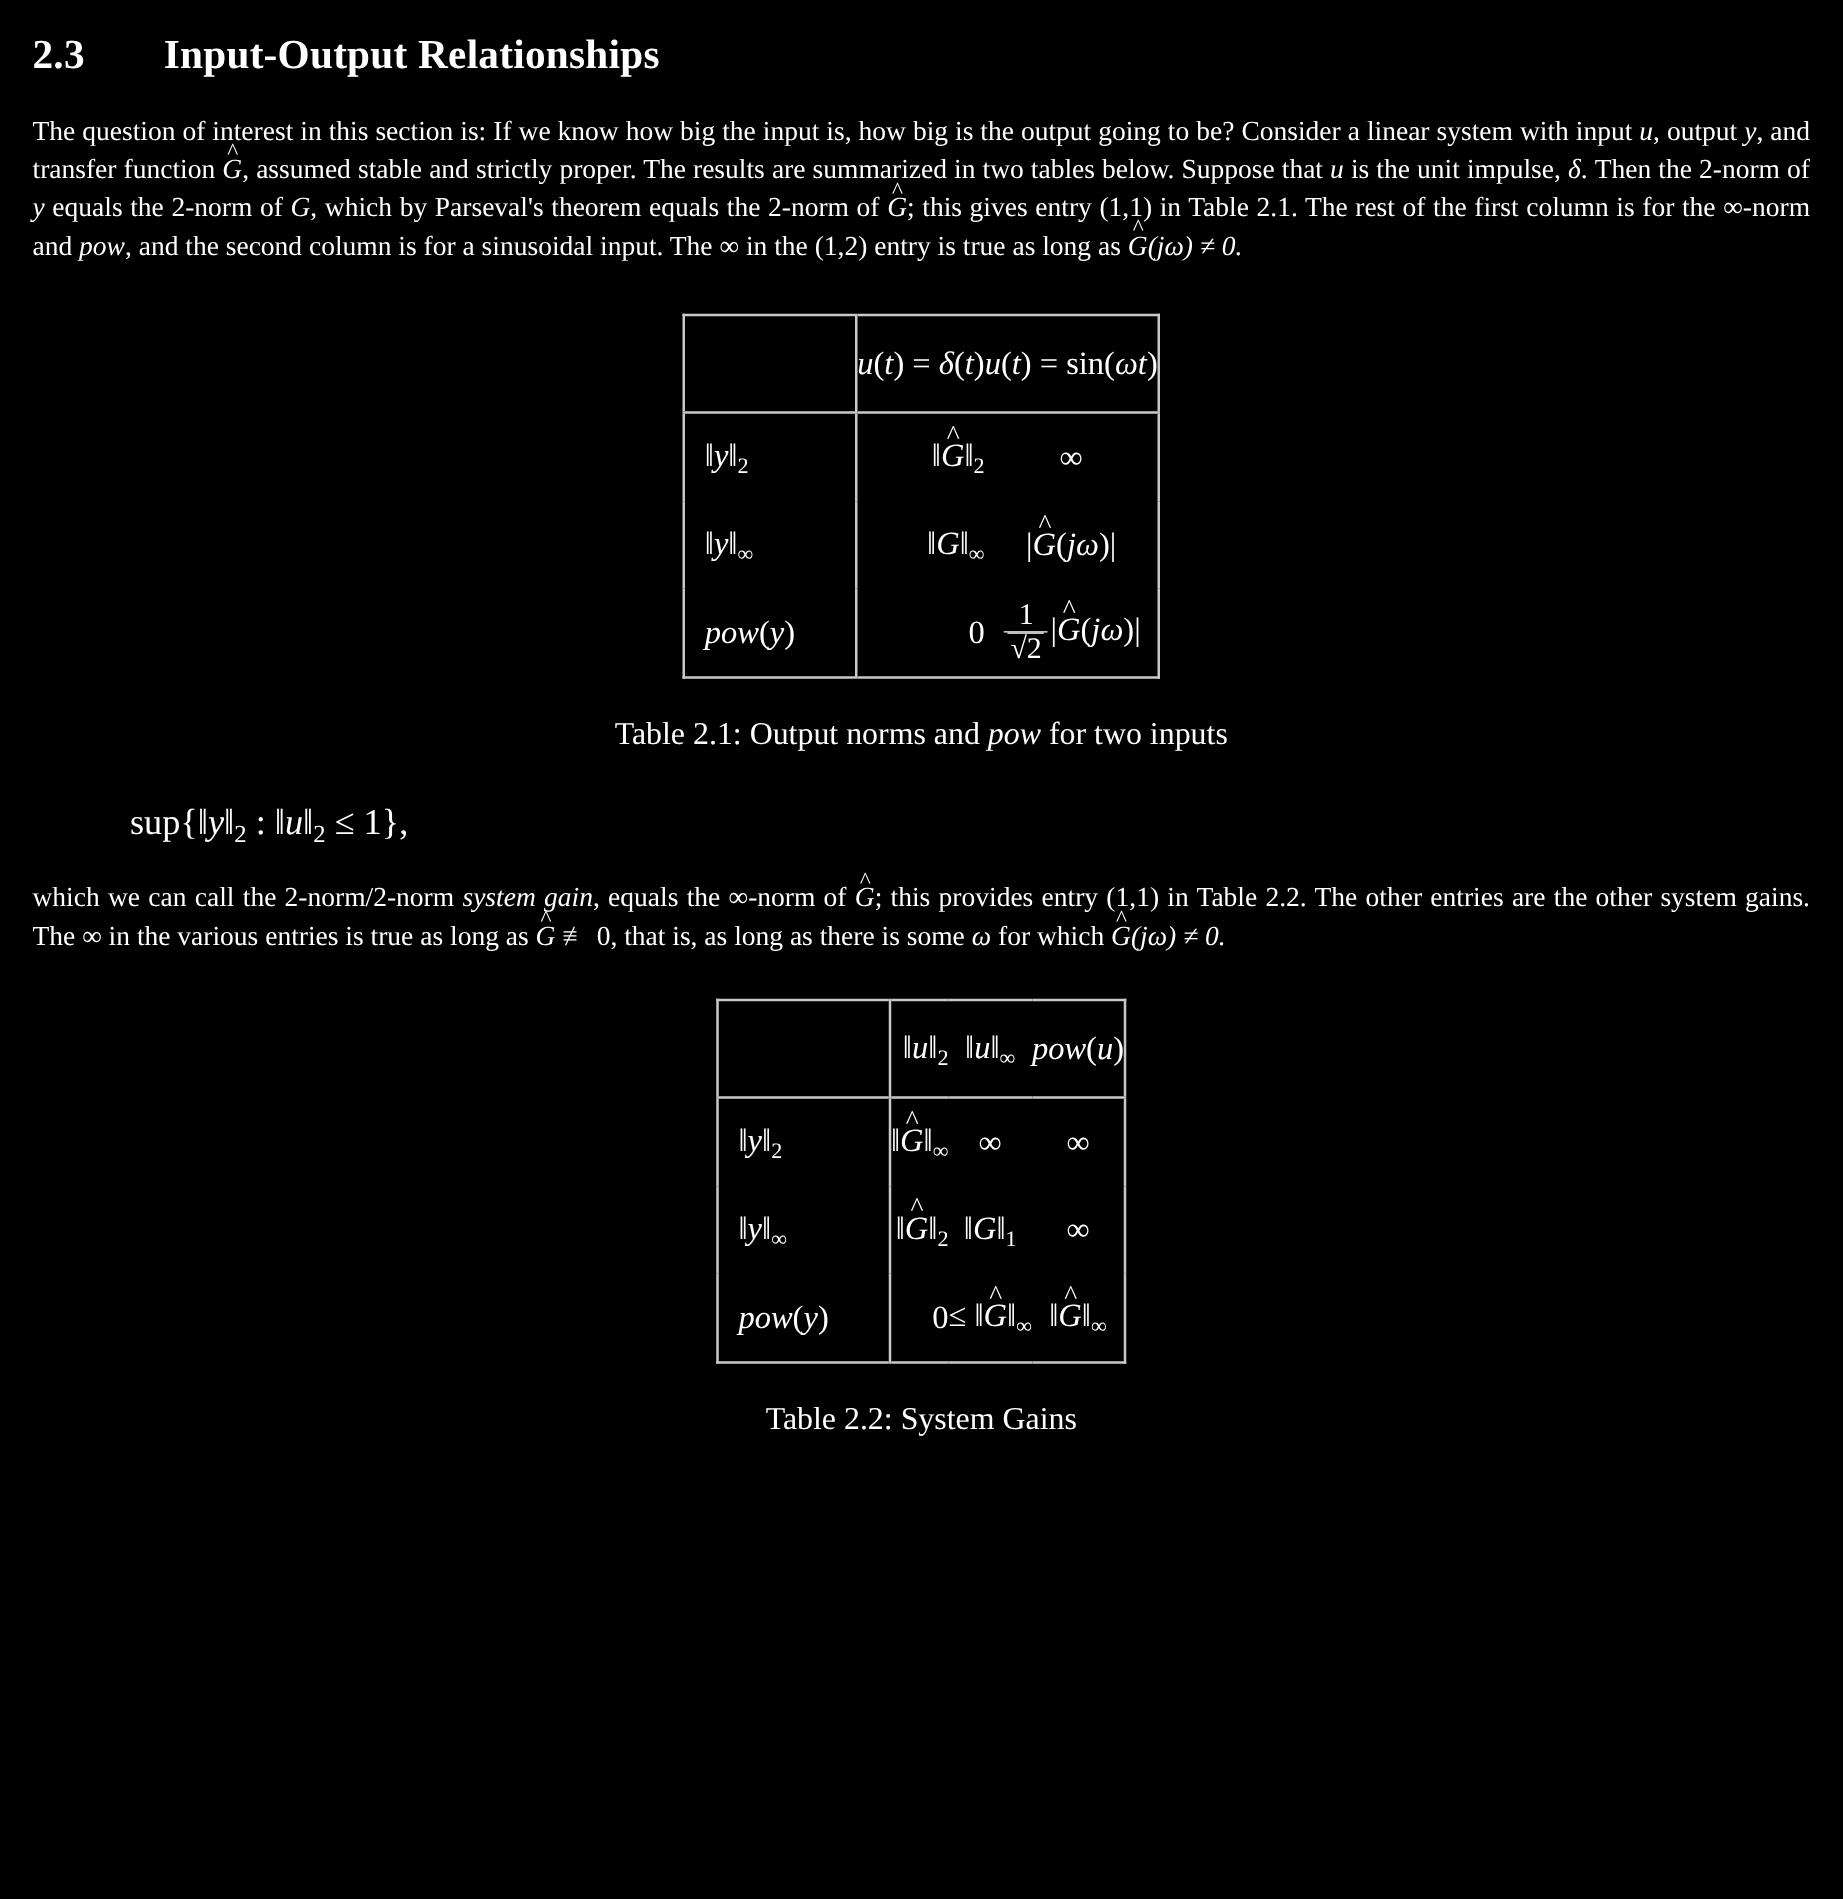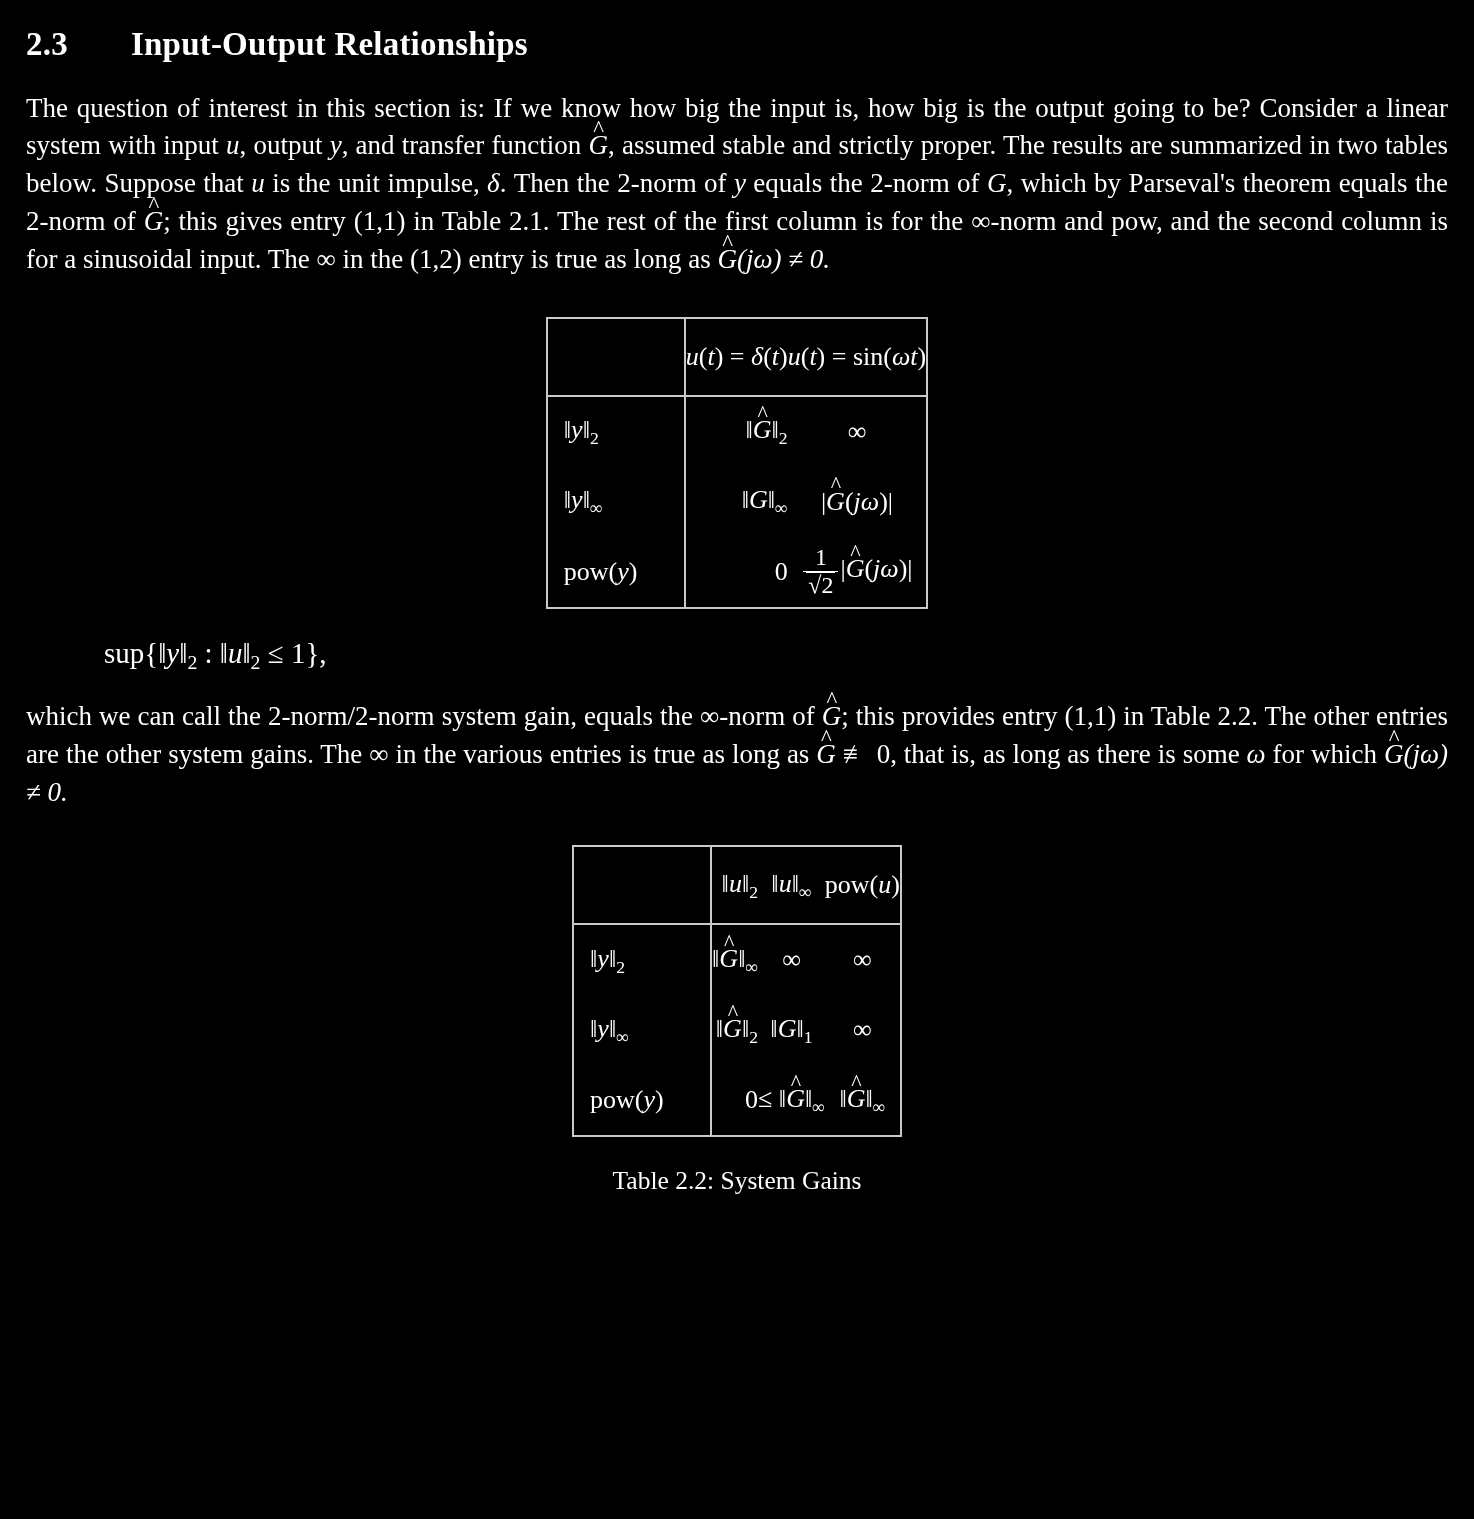--- a/index.html
+++ b/index.html
@@ -28,31 +28,31 @@
     letter-spacing: 0.2px;
   }
   h2.section-title .num {
     display: inline-block;
     min-width: 105px;
   }
   p.body-text {
     margin: 0 0 16px 0;
     text-align: justify;
     text-justify: inter-word;
-    font-size: 27px;
+    font-size: 22px;
     line-height: 1.40;
   }
   p.indent {
     text-indent: 48px;
   }
   .eqline {
     margin: 24px 0 22px 78px;
     font-size: 29px;
   }
-  i, .it { }
+  i, .it { font-style: italic; }
   .mi { font-style: italic; }
   sub.sm { font-size: 0.68em; vertical-align: -0.32em; font-style: normal; }
   .hatwrap {
     position: relative;
     display: inline-block;
     font-style: italic;
   }
   .hatwrap > .hat {
     position: absolute;
     top: -0.62em;
@@ -150,20 +150,23 @@
         <td class="rowhead"><span class="it">pow</span>(<span class="mi">y</span>)</td>
         <td class="vline">0</td>
         <td>
           <span class="frac"><span class="num">1</span><span class="den"><span class="sqrt">√2</span></span></span>|<span class="hatwrap"><span class="hat">^</span>G</span>(<span class="mi">jω</span>)|
         </td>
       </tr>
     </tbody>
       </table>
   </div>
 
+  <div class="caption">
+    <span>Table 2.1:  Output norms and </span><span class="it">pow</span><span> for two inputs</span>
+  </div>
 
 
   <div class="eqline">
     sup{‖<span class="mi">y</span>‖<sub class="sm">2</sub> : ‖<span class="mi">u</span>‖<sub class="sm">2</sub> ≤ 1},
   </div>
 
   <p class="body-text">
     <span>which we can call the 2-norm/2-norm </span><span class="it">system gain</span><span>, equals the </span><span class="inf">∞</span><span>-norm of </span><span class="hatwrap"><span class="hat">^</span>G</span><span>; this provides entry (1,1) in Table 2.2. The other entries are the other system gains. The </span><span class="inf">∞</span><span> in the various entries is true as long as </span><span class="hatwrap"><span class="hat">^</span>G</span><span> ≢ 0, that is, as long as there is some </span><span class="mi">ω</span><span> for which </span><span class="hatwrap"><span class="hat">^</span>G</span><span class="mi">(jω) ≠ 0.</span>
   </p>
 

